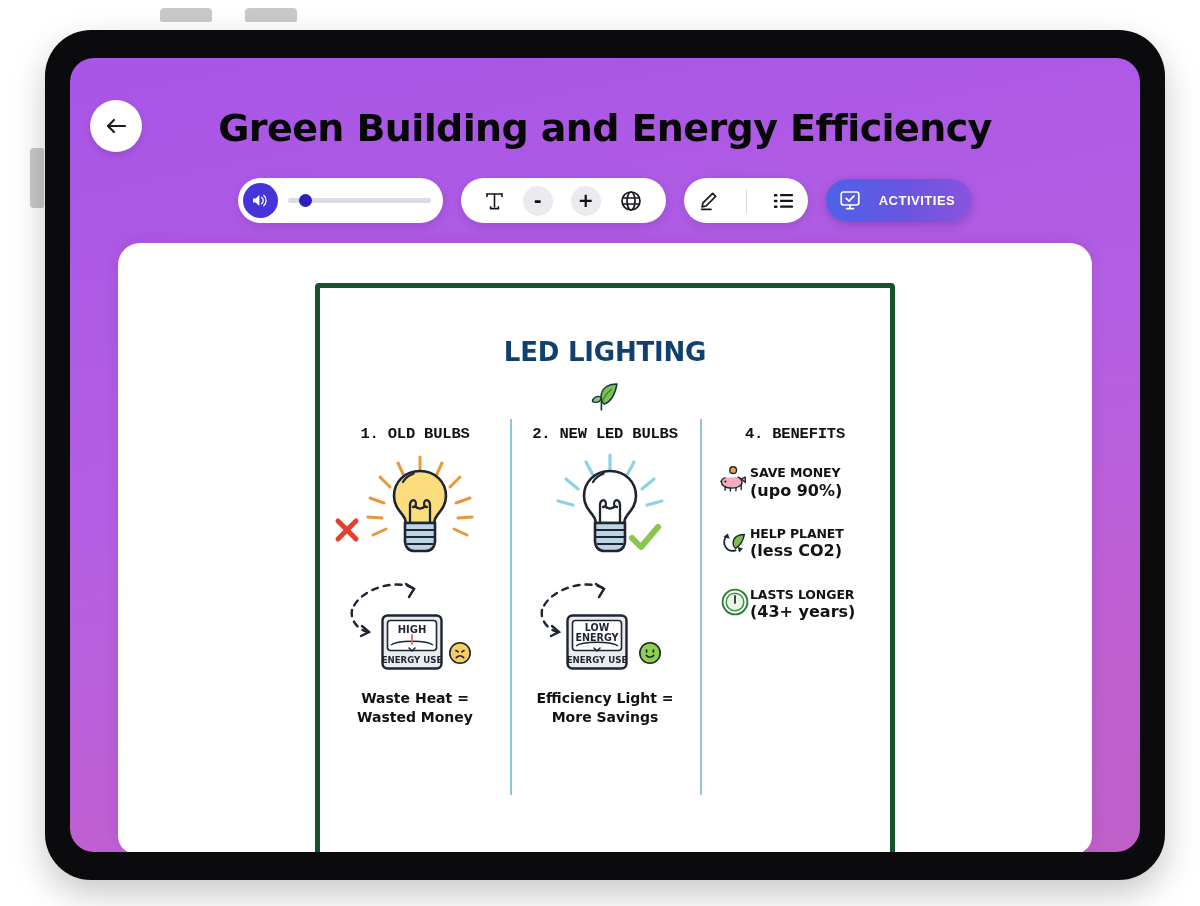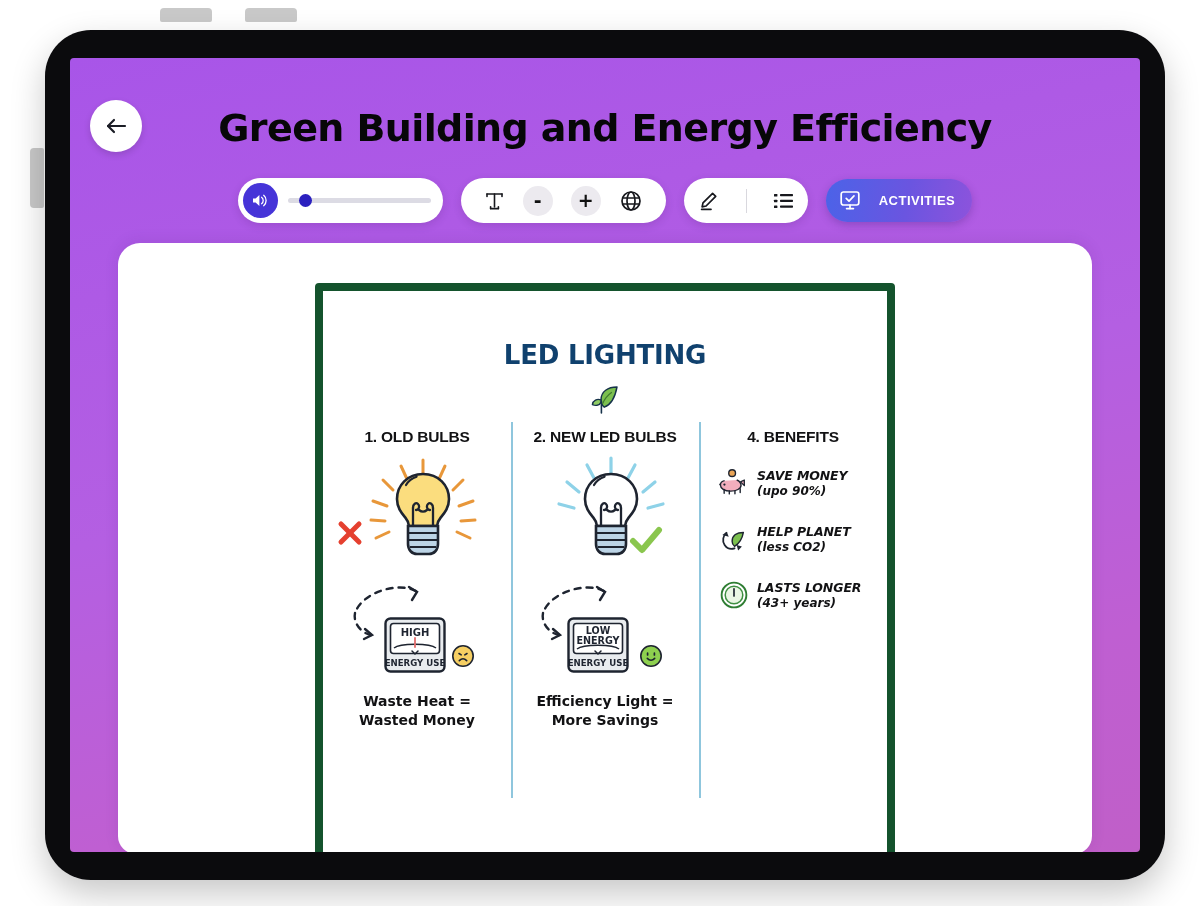--- a/index.html
+++ b/index.html
@@ -20,21 +20,21 @@
   #btn-power    { left: 30px;  top: 148px; width: 14px; height: 60px; border-radius: 4px 2px 2px 4px; }
 
   .device {
     position: absolute; left: 45px; top: 30px; width: 1120px; height: 850px;
     background: #0b0b0d; border-radius: 46px;
     box-shadow: 0 14px 34px rgba(0,0,0,.22);
     padding: 28px 25px;
   }
   .screen {
     position: relative; width: 100%; height: 100%;
-    border-radius: 4px; overflow: hidden;
+    border-radius: 24px; overflow: hidden;
     background: linear-gradient(168deg,#a855e8 0%, #b45fe2 48%, #bf5fd2 78%, #c05fc8 100%);
   }
 
   
   .back-btn {
     position: absolute; left: 20px; top: 42px; width: 52px; height: 52px;
     border-radius: 50%; background: #fff; border: none; cursor: pointer;
     display: flex; align-items: center; justify-content: center;
     box-shadow: 0 3px 7px rgba(0,0,0,.14);
   }
@@ -94,53 +94,53 @@
     position: absolute; left: 48px; right: 48px; top: 185px; bottom: -2px;
     background: #fff; border-radius: 22px 22px 18px 18px;
     box-shadow: 0 -2px 14px rgba(80,30,120,.13);
     overflow: hidden;
   }
 
   
   .infographic {
     position: absolute; left: 50%; transform: translateX(-50%);
     top: 40px; width: 580px; bottom: -30px;
-    border: 8px solid #14532d; border-radius: 4px;
+    border: 5px solid #14532d; border-radius: 4px;
     background: #fff; overflow: hidden;
   }
   .ig-title {
     margin-top: 50px; text-align: center; color: #10416e;
     font-size: 26px; font-weight: 800; line-height: 1.13; letter-spacing: -0.2px;
     font-family: "DejaVu Sans", sans-serif;
   }
   .leaf-wrap { text-align: center; margin-top: 12px; height: 34px; }
 
   .cols { display: flex; margin-top: 12px; height: 330px; }
   .col { flex: 1; position: relative; padding: 0 6px; }
   .col + .col::before {
     content: ""; position: absolute; left: 0; top: -6px; bottom: -40px;
     width: 2px; background: #8fc6dd;
   }
   .col-head {
     text-align: center; font-size: 15.5px; font-weight: 800; color: #121214;
-    letter-spacing: -0.2px; font-family: Liberation Sans, sans-serif;
+    letter-spacing: -0.2px; font-family: Liberation Mono, monospace;
   }
   .col-art { position: relative; height: 135px; margin-top: 6px; }
   .col-art2 { position: relative; height: 105px; text-align: right; }
   .col-caption {
     text-align: center; font-size: 14px; font-weight: 700; color: #121214;
     line-height: 1.3; font-family: "DejaVu Sans", sans-serif;
   }
 
   
   .benefits { padding: 22px 0 0 14px; display: flex; flex-direction: column; gap: 26px; }
-  .benefit { display: flex; align-items: flex-start; gap: 8px; font-style: italic; }
+  .benefit { display: flex; align-items: flex-start; gap: 0; }
   .benefit-txt { font-family: "DejaVu Sans", sans-serif; line-height: 1.22; }
   .benefit-title { font-size: 12.5px; font-weight: 800; color: #121214; letter-spacing: -0.1px; }
-  .benefit-sub { font-size: 12px; font-weight: 700; color: #121214; }
+  .benefit-sub { font-size: 16px; font-weight: 700; color: #121214; }
 
   svg { display: block; overflow: visible; }
 </style>
 </head>
 <body>
 
 <div class="stage">
 
   <div class="side-btn" id="btn-vol-up"></div>
   <div class="side-btn" id="btn-vol-down"></div>

